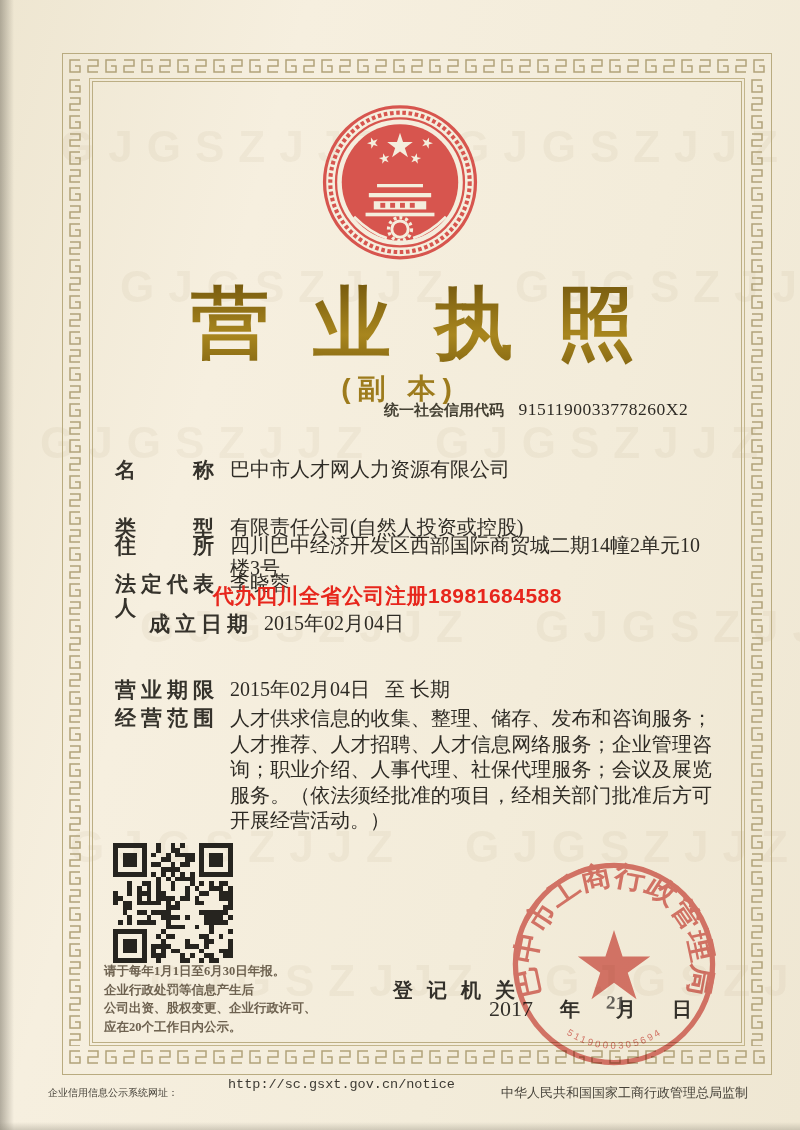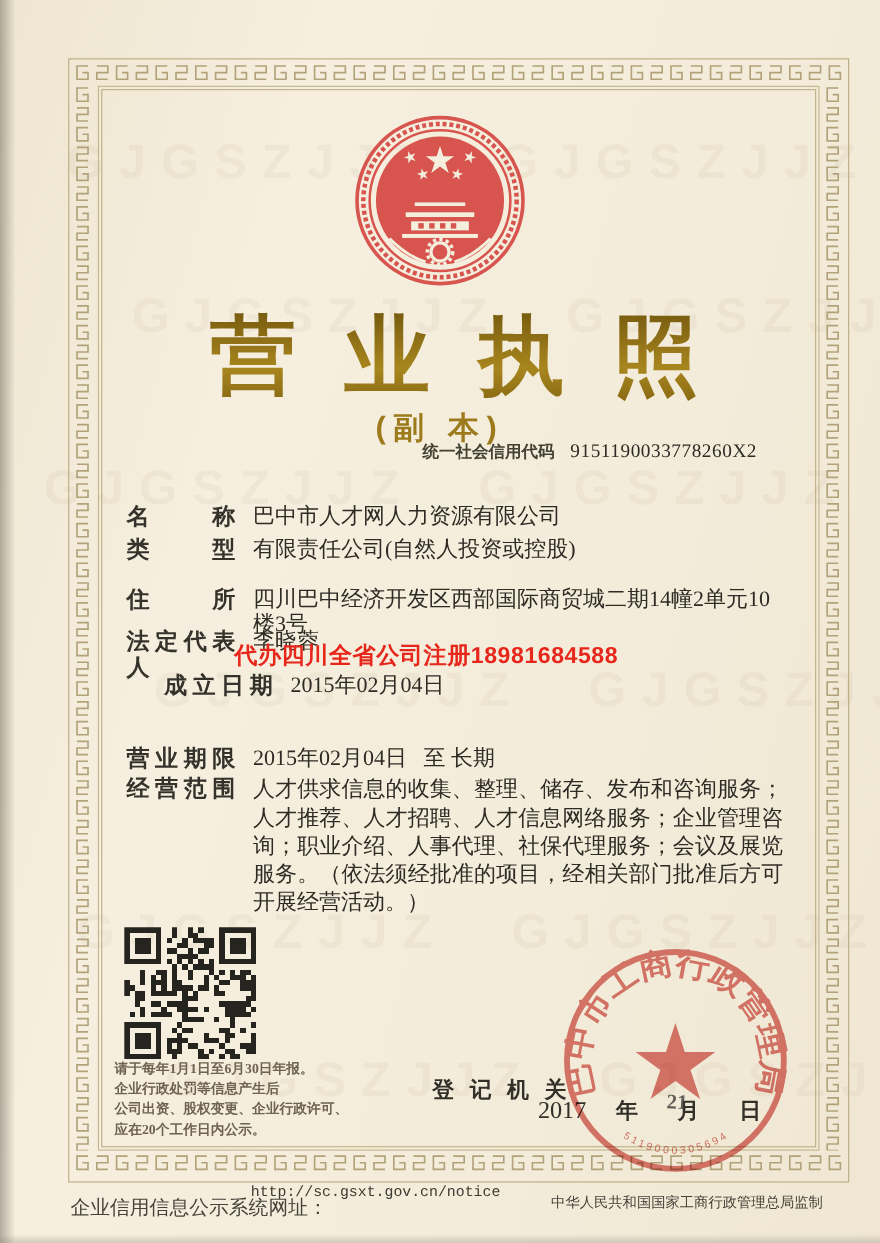--- a/index.html
+++ b/index.html
@@ -39,21 +39,21 @@
   .ccrow{position:absolute;left:384px;top:399px;z-index:4;white-space:nowrap;}
   .cclabel{font-size:15px;font-weight:bold;color:#444033;}
   .ccvalue{font-family:"Liberation Serif",serif;font-size:17.5px;letter-spacing:.5px;
     color:#2e2b25;margin-left:10px;}
   
   .row{position:absolute;left:115px;display:flex;z-index:3;}
   .flabel{flex:none;width:99px;font-size:21px;font-weight:bold;color:#35322b;
     text-align:justify;text-align-last:justify;line-height:24px;}
   .fvalue{margin-left:16px;width:482px;font-family:Liberation Serif, serif;
     font-size:20px;color:#2e2b25;line-height:23px;white-space:pre-wrap;}
-  .r0{top:458px;} .r1{top:488px;} .r2{top:534px;} .r3{top:572px;}
+  .r0{top:458px;} .r1{top:516px;} .r2{top:534px;} .r3{top:572px;}
   .r4{top:605px;} .r5{top:612px;margin-left:34px;} .r6{top:678px;}
   .r7{top:706px;} .r7 .fvalue{line-height:25.5px;text-align:justify;}
   
   .promo{position:absolute;left:213px;top:582px;font-size:21px;font-weight:bold;
     color:#e7261c;white-space:nowrap;z-index:5;letter-spacing:.5px;}
   
   .qr{position:absolute;left:113px;top:843px;width:120px;height:120px;z-index:3;}
   
   .reg-label{position:absolute;left:393px;top:977px;font-size:20px;font-weight:bold;
     letter-spacing:14px;color:#33302a;z-index:3;white-space:nowrap;}
@@ -65,21 +65,21 @@
   .d-hand{left:606px;top:992px;font-size:19px;font-weight:bold;color:rgba(62,60,56,.8);
     transform:rotate(3deg);z-index:4;}
   
   .seal{position:absolute;left:508px;top:858px;width:212px;height:212px;z-index:6;
     mix-blend-mode:multiply;opacity:.88;}
   
   .note{position:absolute;left:104px;top:962px;width:260px;z-index:3;
     font-family:"Liberation Serif",serif;font-weight:bold;font-size:12.5px;
     line-height:18.5px;color:#6e6250;}
   
-  .foot-label{position:absolute;left:64px;top:1086px;font-size:18px;color:#47433a;z-index:3;}
+  .foot-label{position:absolute;left:48px;top:1086px;font-size:10px;color:#47433a;z-index:3;}
   .foot-url{position:absolute;left:228px;top:1077px;font-family:"Liberation Mono",monospace;
     font-size:13.5px;color:#3d3a33;z-index:3;}
   .foot-right{position:absolute;right:52px;top:1084px;font-size:13px;color:#47433a;z-index:3;}
 </style>
 </head>
 <body>
 
 <div class="page">
 
   <div class="acw w1">GJGSZJJZ　GJGSZJJZ　GJGSZJJZ</div>

